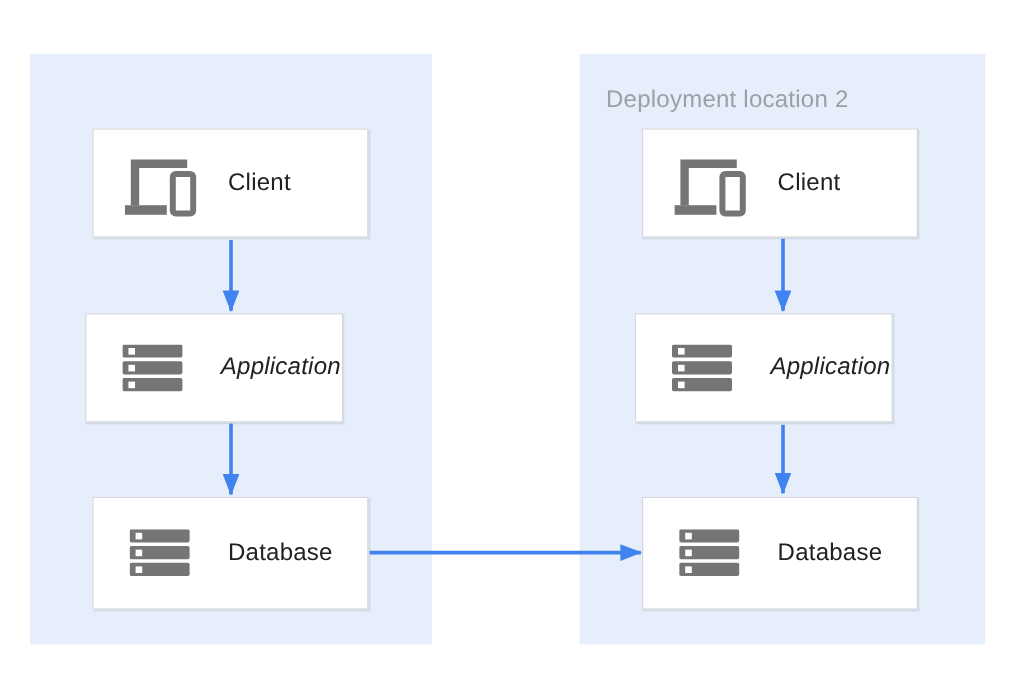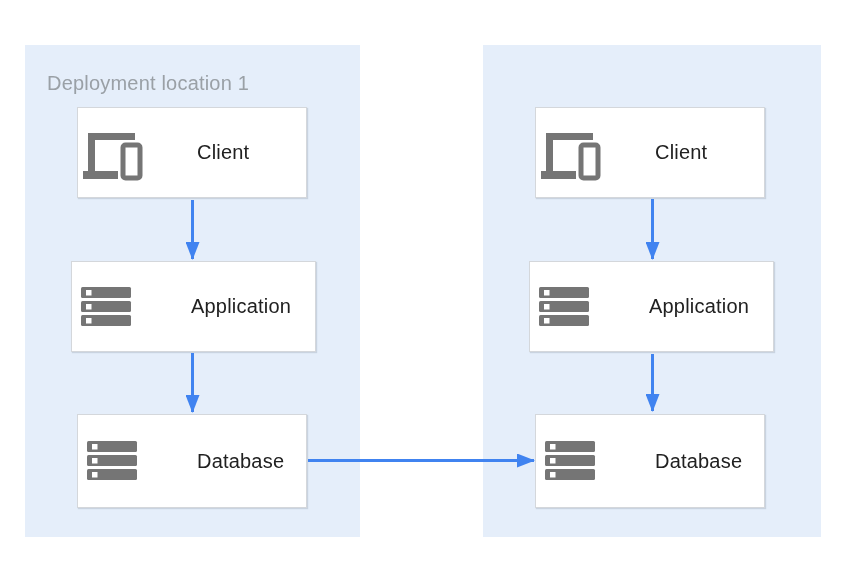--- a/index.html
+++ b/index.html
@@ -37,25 +37,24 @@
     letter-spacing:0.2px;
     white-space:nowrap;
   }
   .node{
     position:absolute;
     background:var(--node-background);
     border:1px solid var(--node-border);
     box-shadow:1px 1px 1px rgba(150,160,175,0.35);
     display:flex;
     align-items:center;
-    padding-left:5px;
-    gap:28px;
+    padding-left:26px;
   }
   .node-client{left:52px;top:62px;width:230px;height:91px;}
-  .node-application{left:46px;top:216px;width:245px;height:91px;}
+  .node-application{left:46px;top:216px;width:215px;height:91px;font-style:italic;}
   .node-database{left:52px;top:369px;width:230px;height:94px;}
   .node-icon{
     width:60px;
     display:flex;
     align-items:center;
     justify-content:center;
     flex:0 0 60px;
   }
   .node-label{
     margin-left:26px;
@@ -69,21 +68,20 @@
     left:0;top:0;width:852px;height:578px;
     pointer-events:none;
   }
 </style>
 </head>
 <body>
 
 <div class="canvas">
 
   <div class="location-panel panel-1">
-    <div class="location-title">Deployment location 1</div>
 
     <div class="node node-client">
       <span class="node-icon">
         <svg width="60" height="56" viewBox="0 0 60 56" aria-hidden="true">
           <path d="M5 8 H52 V15 H12 V46 H5 Z" fill="var(--icon-gray)"></path>
           <rect x="0" y="46" width="35" height="8" fill="var(--icon-gray)"></rect>
           <rect x="40" y="20" width="17" height="33" rx="2.5" fill="var(--node-background)" stroke="var(--icon-gray)" stroke-width="5"></rect>
         </svg>
       </span>
       <span class="node-label">Client</span>
@@ -120,20 +118,21 @@
             <rect x="5" y="17" width="5.5" height="5.5"></rect>
             <rect x="5" y="31" width="5.5" height="5.5"></rect>
           </g>
         </svg>
       </span>
       <span class="node-label">Database</span>
     </div>
   </div>
 
   <div class="location-panel panel-2">
+    <div class="location-title">Deployment location 2</div>
 
     <div class="node node-client">
       <span class="node-icon">
         <svg width="60" height="56" viewBox="0 0 60 56" aria-hidden="true">
           <path d="M5 8 H52 V15 H12 V46 H5 Z" fill="var(--icon-gray)"></path>
           <rect x="0" y="46" width="35" height="8" fill="var(--icon-gray)"></rect>
           <rect x="40" y="20" width="17" height="33" rx="2.5" fill="var(--node-background)" stroke="var(--icon-gray)" stroke-width="5"></rect>
         </svg>
       </span>
       <span class="node-label">Client</span>

